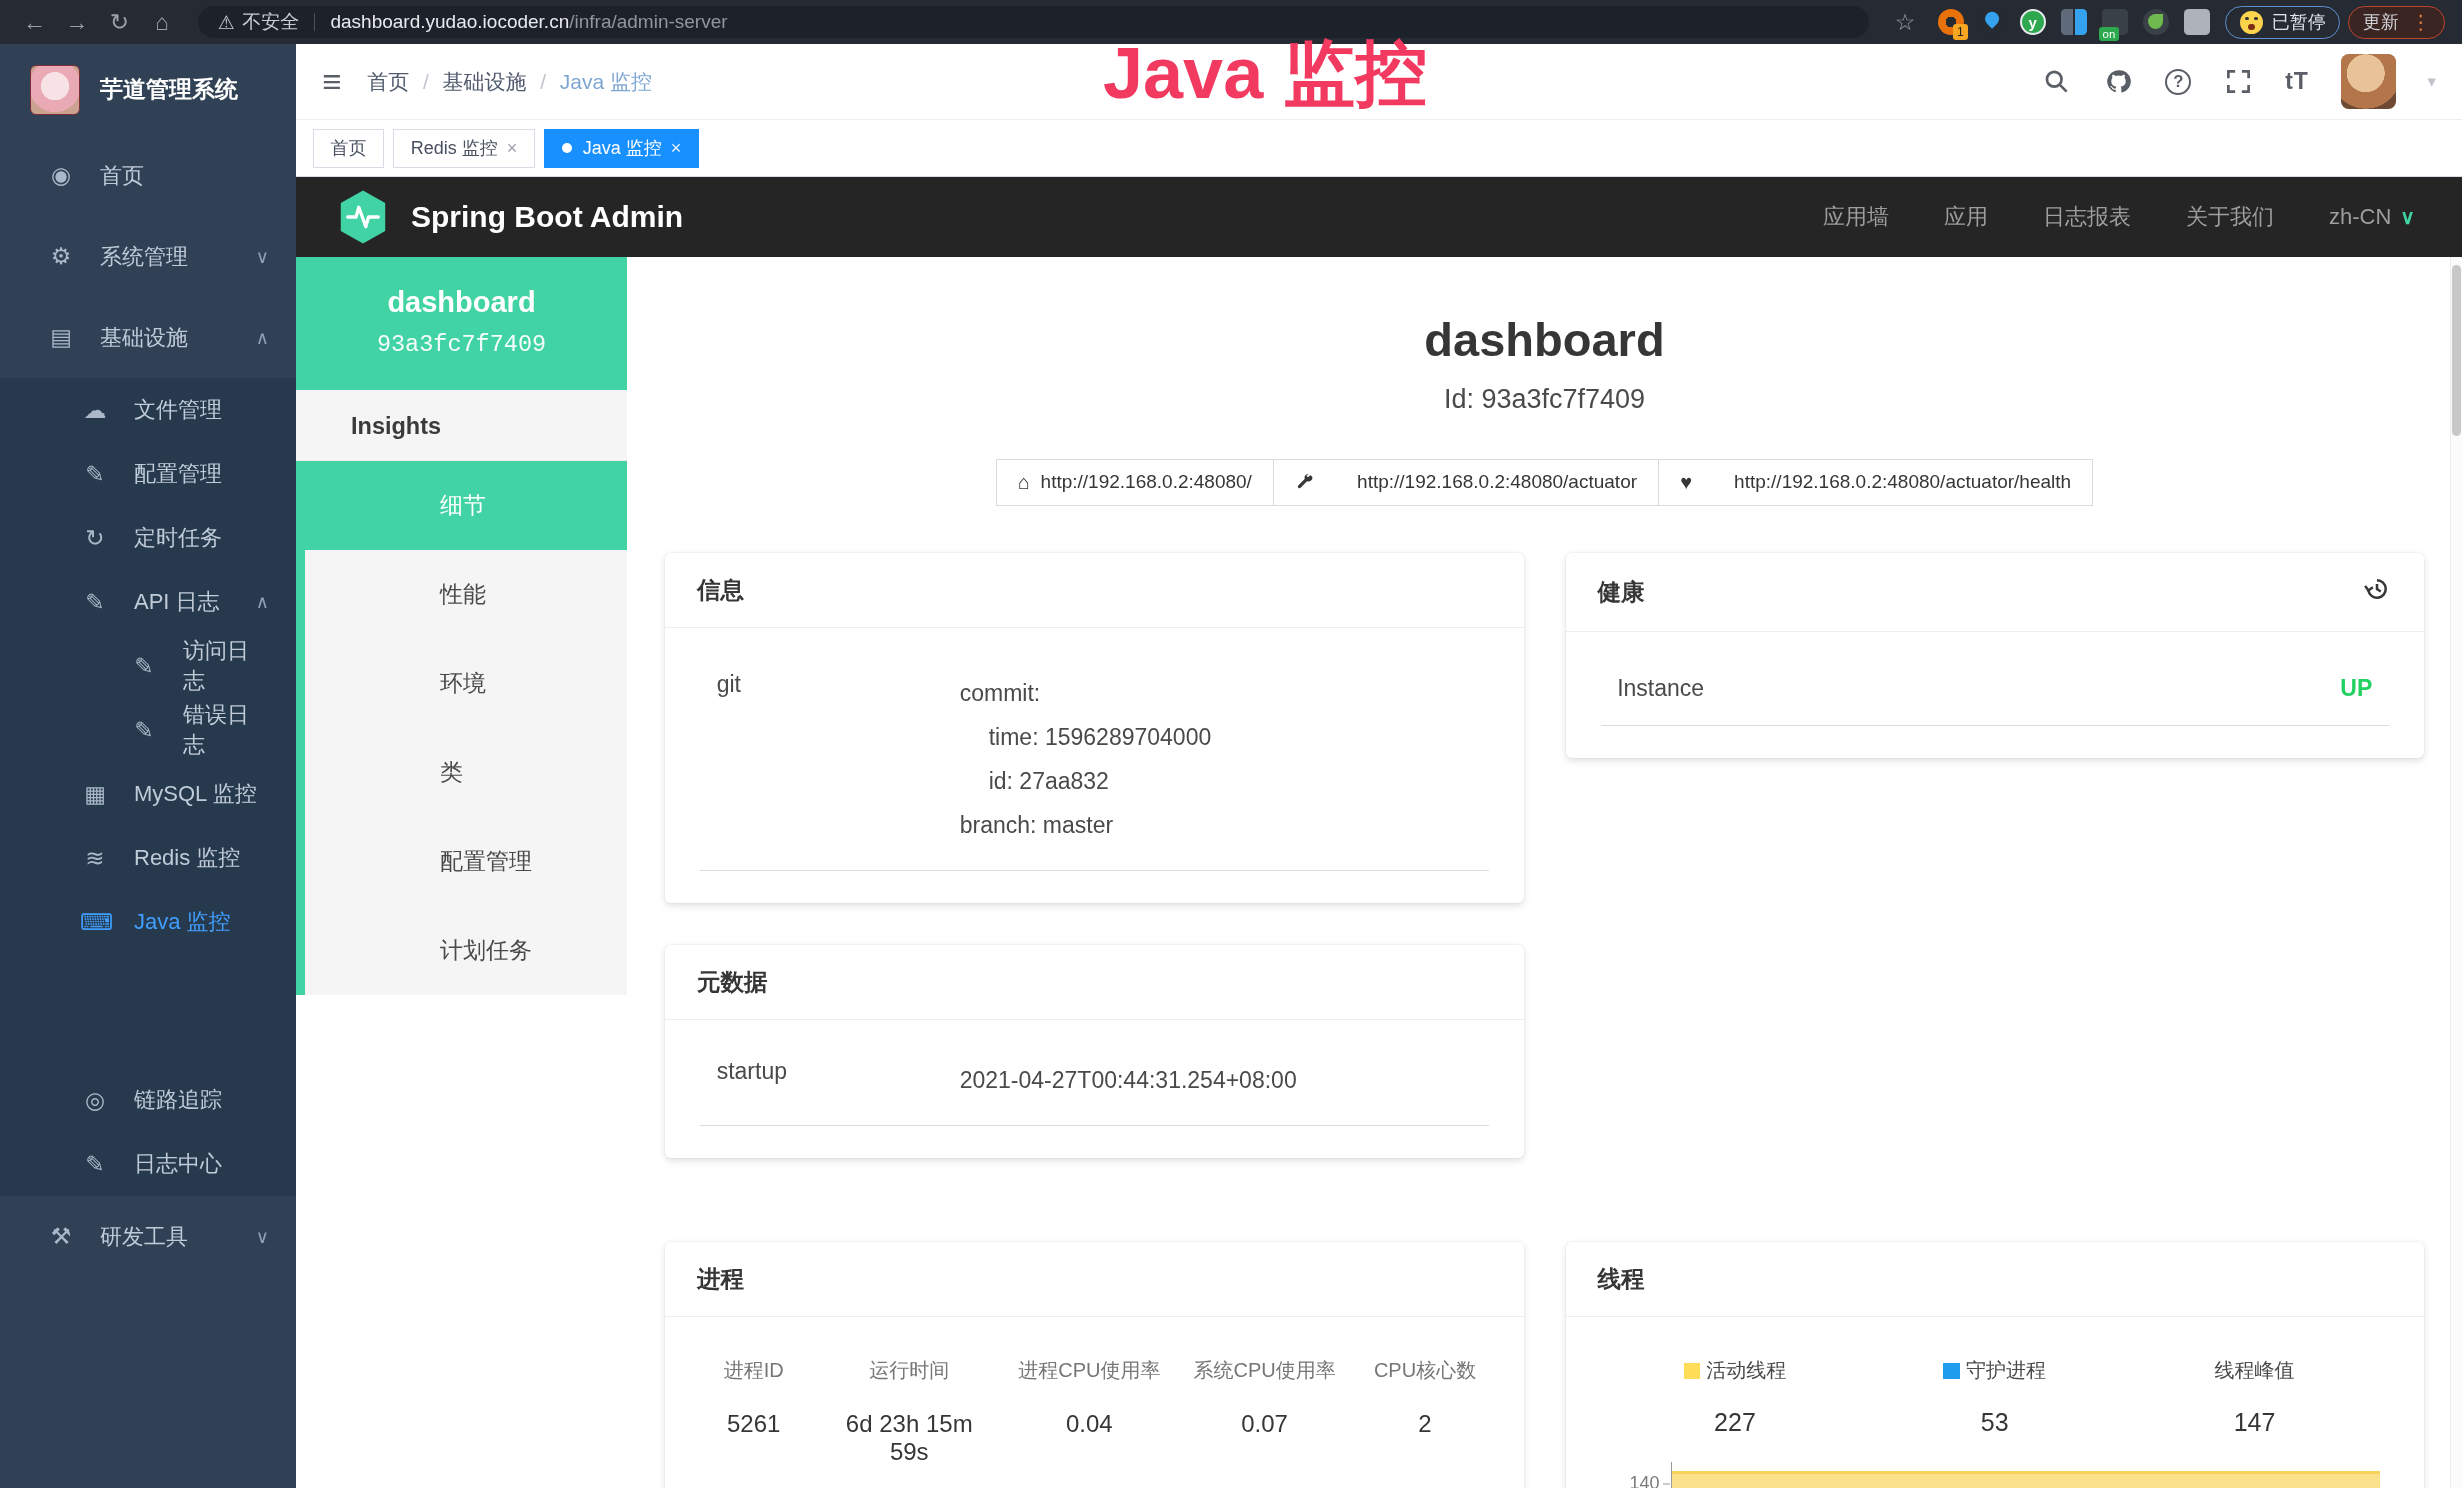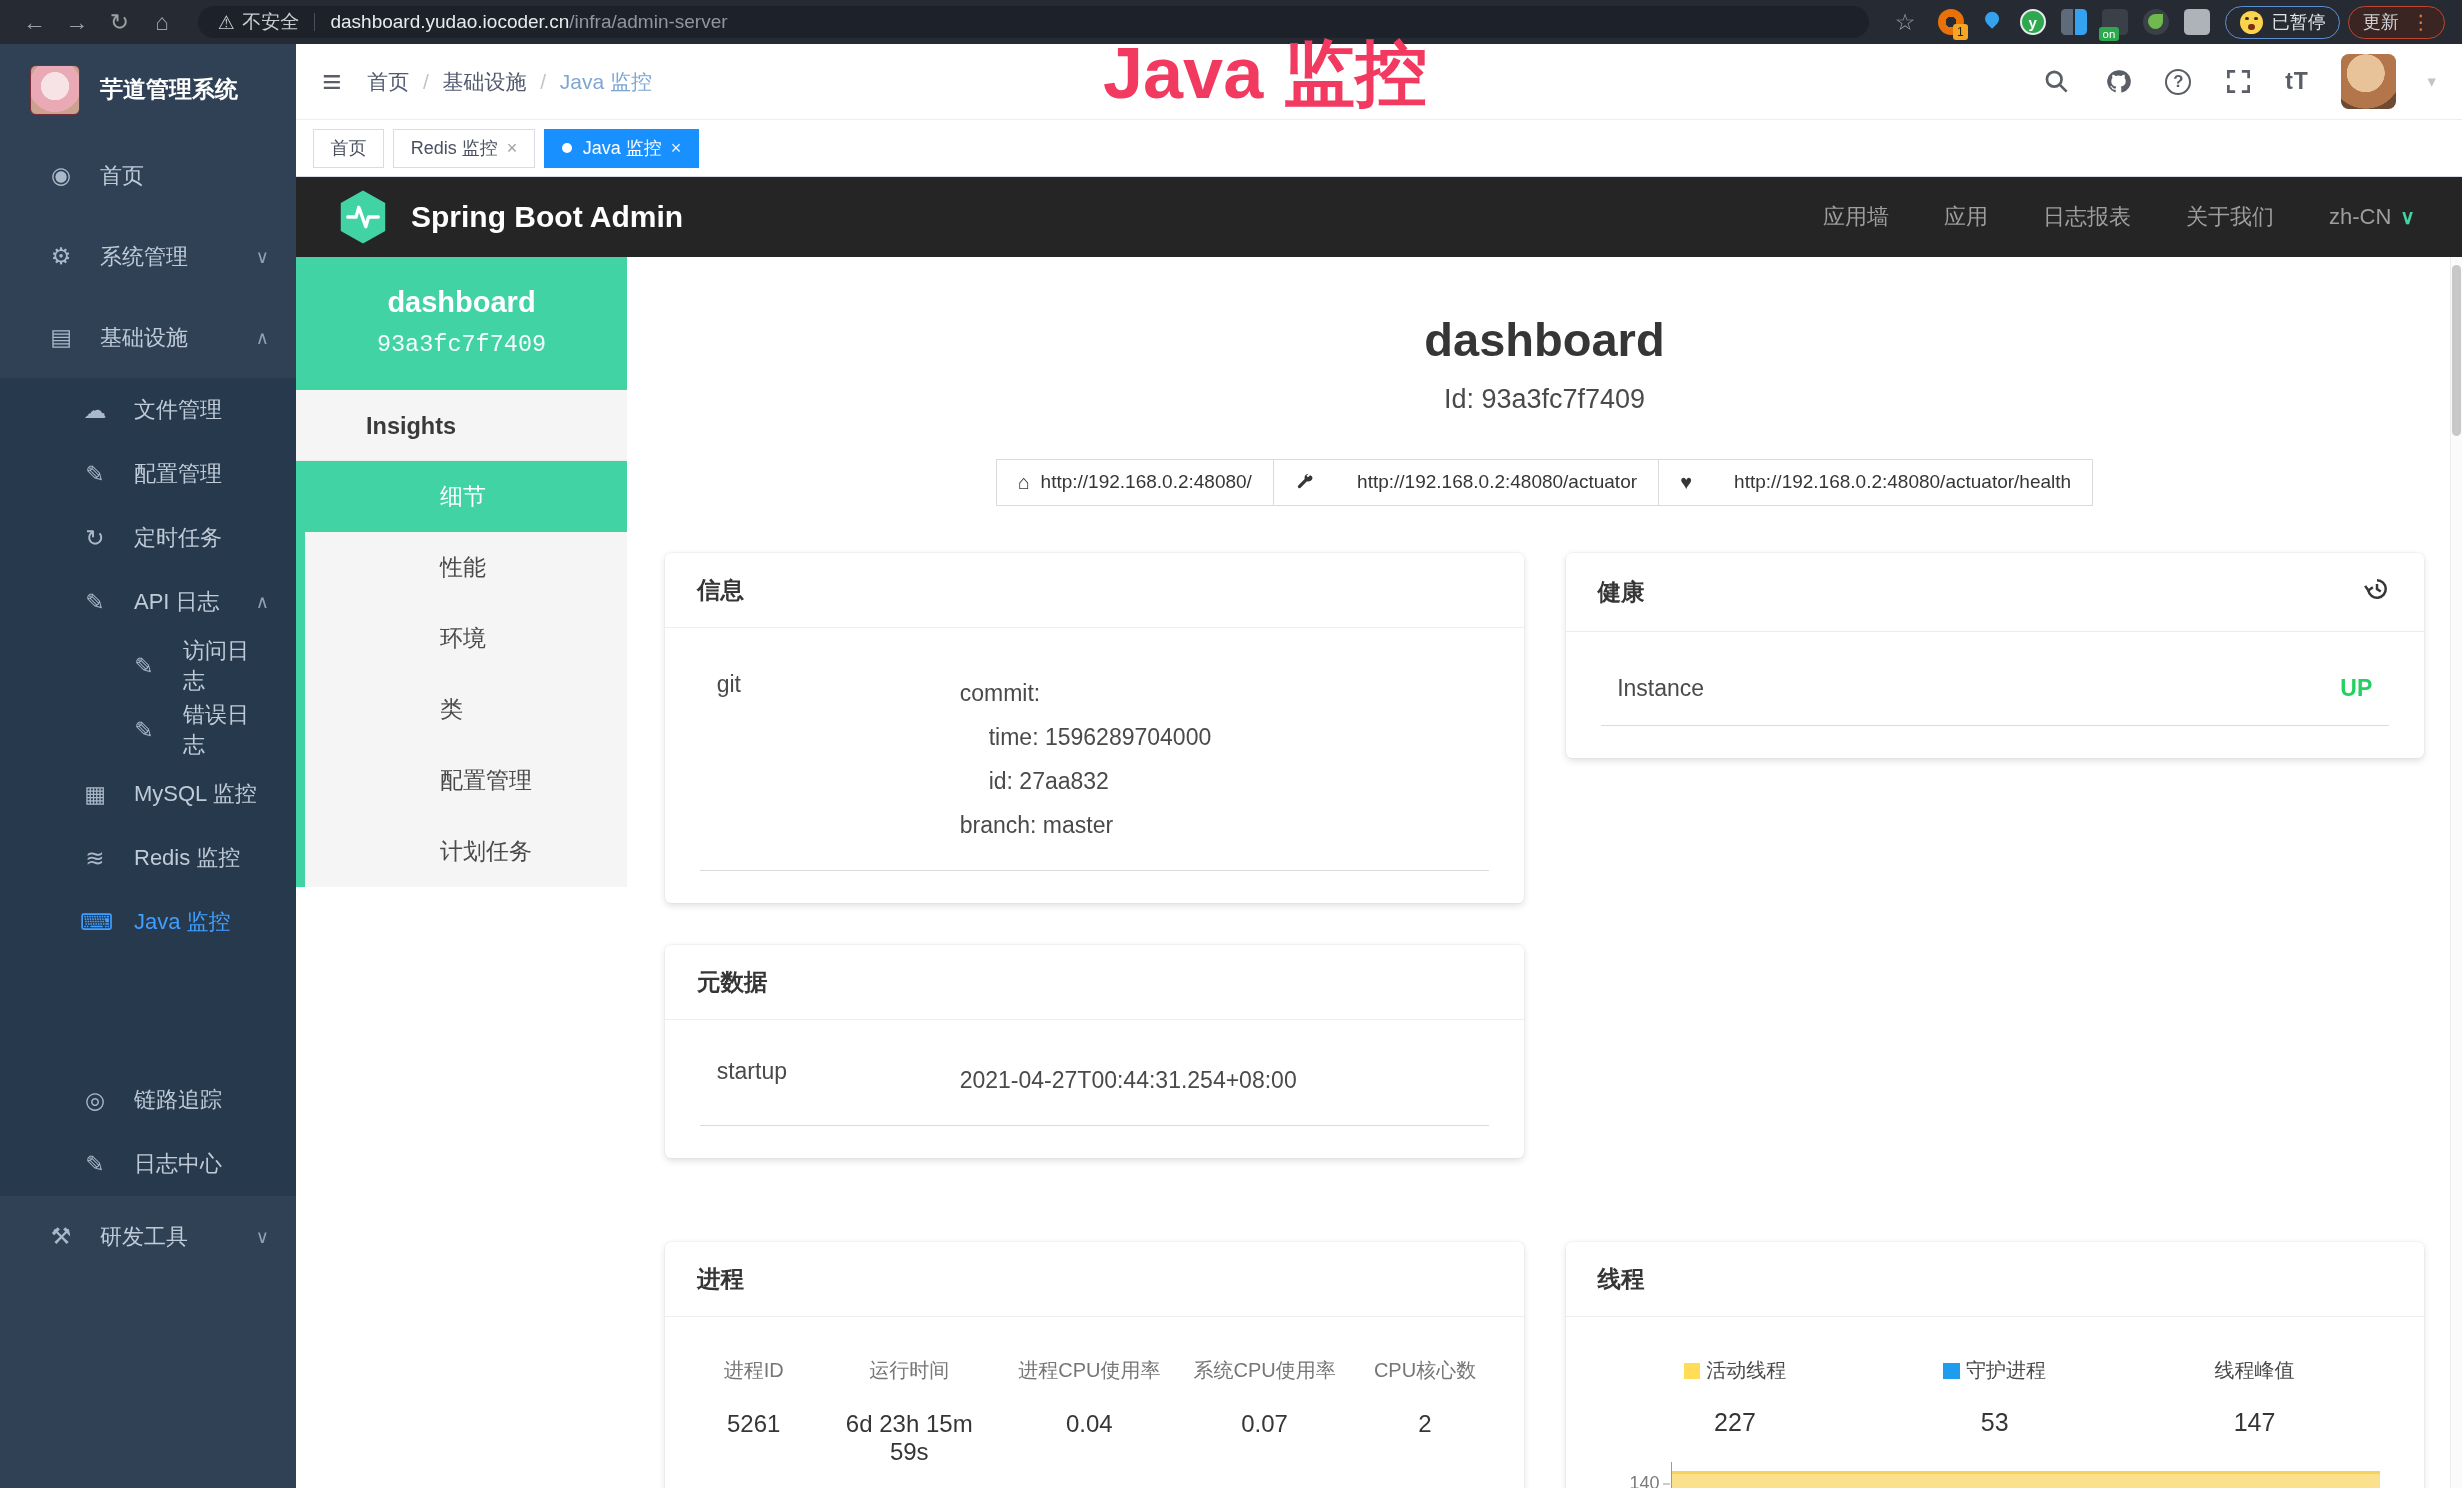--- a/index.html
+++ b/index.html
@@ -82,23 +82,23 @@
   .sba-brand { color:#fff; font-weight:bold; font-size:30px; margin-left:23px; }
   .sba-nav { margin-left:auto; display:flex; align-items:center; gap:55px; color:#9e9e9e; font-size:22px; }
   .sba-nav .nitem { cursor:pointer; display:flex; align-items:center; gap:9px; }
   .sba-nav .green-caret { color:#42d3a5; font-weight:bold; font-size:20px; }
 
   .sba-body { flex:1 1 auto; display:flex; min-height:0; background:#fff; position:relative; }
   .sba-side { width:331px; flex:0 0 auto; display:flex; flex-direction:column; font-size:23px; }
   .sba-app { background:#42d3a5; color:#fff; text-align:center; padding:29px 7.6px 32px; }
   .sba-app .aname { font-weight:bold; font-size:29px; }
   .sba-app .aid { font-size:23.5px; margin-top:12px; color:rgba(255,255,255,.95);font-family:Liberation Mono, monospace; }
-  .sba-section { background:#f5f5f5; color:#3a3a3a; font-weight:bold; font-size:23.5px; padding:23px 0 20px 70px; border-bottom:1.5px solid #ededed; }
+  .sba-section { background:#f5f5f5; color:#3a3a3a; font-weight:bold; font-size:23.5px; padding:23px 0 20px 55px; border-bottom:1.5px solid #ededed; }
   .sba-insights { background:#f5f5f5; border-left:9px solid #42d3a5; }
-  .sba-insights .sitem { height:71px; display:flex; align-items:center; padding-left:135px; color:#4a4a4a; cursor:pointer; }
+  .sba-insights .sitem { height:89px; display:flex; align-items:center; padding-left:135px; color:#4a4a4a; cursor:pointer; }
   .sba-insights .sitem.active { background:#42d3a5; color:#fff; margin-left:-9px; padding-left:144px; }
   .sba-root .sitem { height:72px; display:flex; align-items:center; padding-left:58px; color:#4a4a4a; cursor:pointer; }
 
   .sba-main { flex:1 1 auto; min-width:0; padding:55px 38px 0; overflow:hidden; }
   .page-title { text-align:center; font-size:47px; font-weight:bold; color:#363636; }
   .page-id { text-align:center; font-size:27px; color:#4a4a4a; margin-top:16.7px; }
   .endpoints { display:flex; justify-content:center; margin-top:44px; }
   .ep { display:flex; align-items:center; gap:10.6px; border:0.8px solid #dbdbdb; background:#fff; height:47px; padding:0 21px; font-size:19px; color:#363636; cursor:pointer; }
   .ep + .ep { margin-left:-0.8px;gap:42px; }
   .ep .eico { font-size:20px; }

